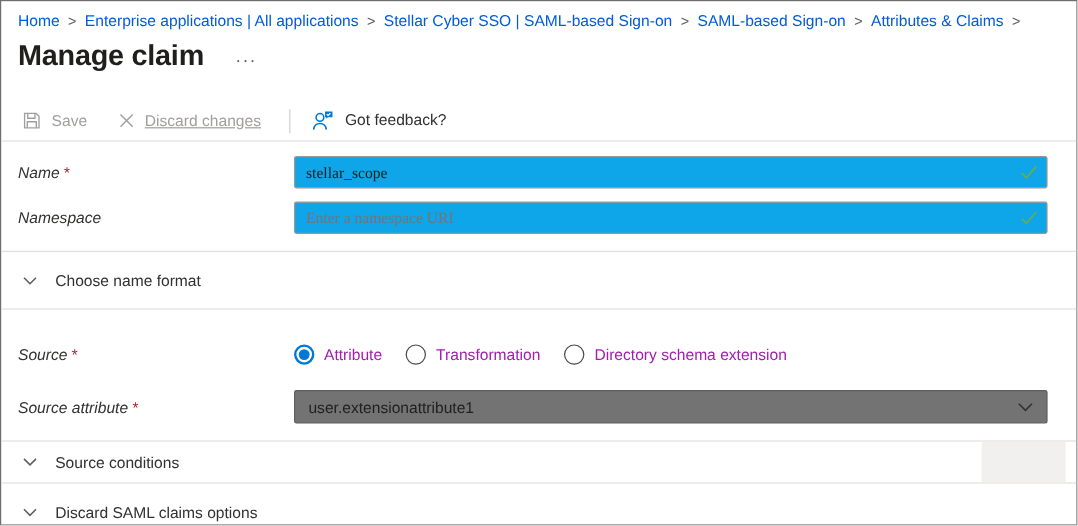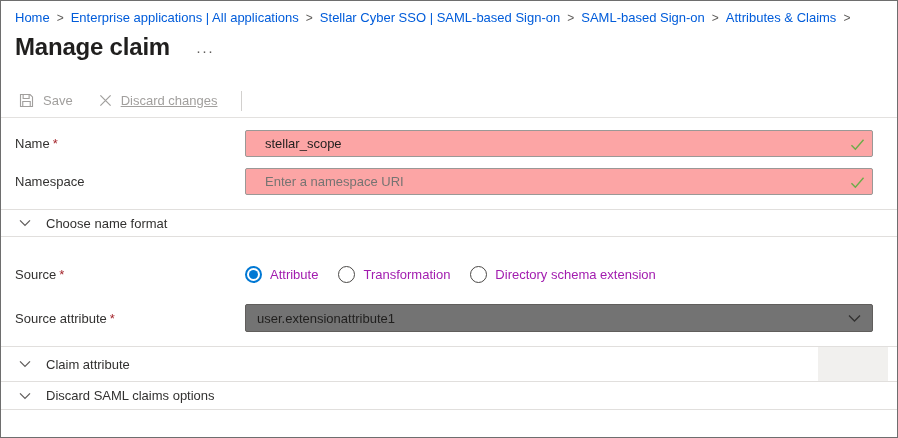--- a/index.html
+++ b/index.html
@@ -26,35 +26,35 @@
     padding-left:18px; border-bottom:1px solid #e3e1df;
   }
   .tb-btn { display:flex; gap:9px; font-size:13px; cursor:default; }
   .tb-btn.disabled { color:#a19f9d; }
   .tb-btn.enabled { color:#323130; cursor:pointer; }
   .tb-btn + .tb-btn { margin-left:26px;text-decoration:underline; }
   .tb-sep { width:1px; height:20px; background:#d2d0ce; margin:0 18px 0 24px; }
   .icon { display:inline-flex; align-items:center; }
   
   .form-row { display:flex; align-items:center; }
-  .form-label { width:244px; padding-left:14px; font-size:13px; color:#323130; flex:none; }
+  .form-label { width:244px; padding-left:14px; font-size:13px; color:#323130; flex:none;font-style:italic; }
   .req { color:#a4262c; margin-left:3px; }
   .input-wrap { position:relative; width:628px; flex:none; }
   .text-input {
     width:100%; height:27px; border:1px solid #9a9896; border-radius:2px;
-    padding:0 30px 0 19px; font-size:13px; color:#201f1e;
-    font-family:Liberation Sans, sans-serif; outline:none; background:#fca5a5;
+    padding:0 30px 0 9px; font-size:13px; color:#201f1e;
+    font-family:Liberation Serif, serif; outline:none; background:#0ea5e9;
   }
   .text-input::placeholder { color:#767472; opacity:1; }
   .valid-check { position:absolute; right:8px; top:7px; }
   .row-name { margin-top:12px; }
   .row-namespace { margin-top:11px; }
   
   .section-row {
-    height:28px; display:flex; align-items:center; padding-left:18px;
+    height:49px; display:flex; align-items:center; padding-left:18px;
     cursor:pointer; position:relative; font-size:13px; color:#323130;
   }
   .section-row .chev { margin-right:15px; display:inline-flex; }
   .sec-choose { margin-top:14px; border-top:1px solid #e1dfdd; border-bottom:1px solid #e1dfdd; }
   .row-source { margin-top:22px; height:30px; }
   .radio-group { display:flex; align-items:center; }
   .radio-opt { display:flex; align-items:center; margin-right:20px; cursor:pointer; }
   .radio-circle {
     width:17px; height:17px; border-radius:50%; border:1.5px solid #4a4846;
     background:#fff; flex:none; position:relative;
@@ -104,20 +104,31 @@
     </div>
     <div class="tb-btn disabled">
       <span class="icon">
         <svg width="13" height="13" viewBox="0 0 14 14">
             <path stroke="#a19f9d" stroke-width="1.3" d="M1.5 1.5l11 11M12.5 1.5l-11 11"></path>
           </svg>
       </span>
       <span>Discard changes</span>
     </div>
     <div class="tb-sep"></div>
+    <div class="tb-btn enabled">
+      <span class="icon">
+        <svg width="18" height="17" viewBox="0 0 19 18">
+          <circle cx="7" cy="6.2" r="3.4" fill="none" stroke="#0078d4" stroke-width="1.4"></circle>
+          <path d="M1.4 17c0.4-3.4 2.7-5.4 5.6-5.4s5.2 2 5.6 5.4" fill="none" stroke="#0078d4" stroke-width="1.4"></path>
+          <path d="M11.5 1h6.5v5h-4l-1.4 1.4V6h-1.1z" fill="#0078d4"></path>
+          <path d="M13 3.4l1.2 1.1 2-2" fill="none" stroke="#fff" stroke-width="1.1"></path>
+        </svg>
+      </span>
+      <span>Got feedback?</span>
+    </div>
   </div>
 
   <div class="form-row row-name">
     <div class="form-label"><span>Name</span><span class="req">*</span></div>
     <div class="input-wrap">
       <input class="text-input" type="text" value="stellar_scope" style="">
       <span class="valid-check">
         <svg width="15" height="13" viewBox="0 0 16 14">
             <path d="M1.5 7.8l4.2 4.2L14.5 1.8" fill="none" stroke="#6bad48" stroke-width="1.5"></path>
           </svg>
@@ -176,21 +187,21 @@
     </div>
   </div>
 
   <div class="sections-group">
     <div class="section-row" style="height:35px;">
       <span class="chev">
         <svg width="12" height="8" viewBox="0 0 12 8">
             <path d="M1 1.4l5 5 5-5" fill="none" stroke="#605e5c" stroke-width="1.3"></path>
           </svg>
       </span>
-      <span>Claim attribute</span>
+      <span>Source conditions</span>
       <span class="gray-block"></span>
     </div>
     <div class="section-row">
       <span class="chev">
         <svg width="12" height="8" viewBox="0 0 12 8">
             <path d="M1 1.4l5 5 5-5" fill="none" stroke="#605e5c" stroke-width="1.3"></path>
           </svg>
       </span>
       <span>Discard SAML claims options</span>
     </div>

